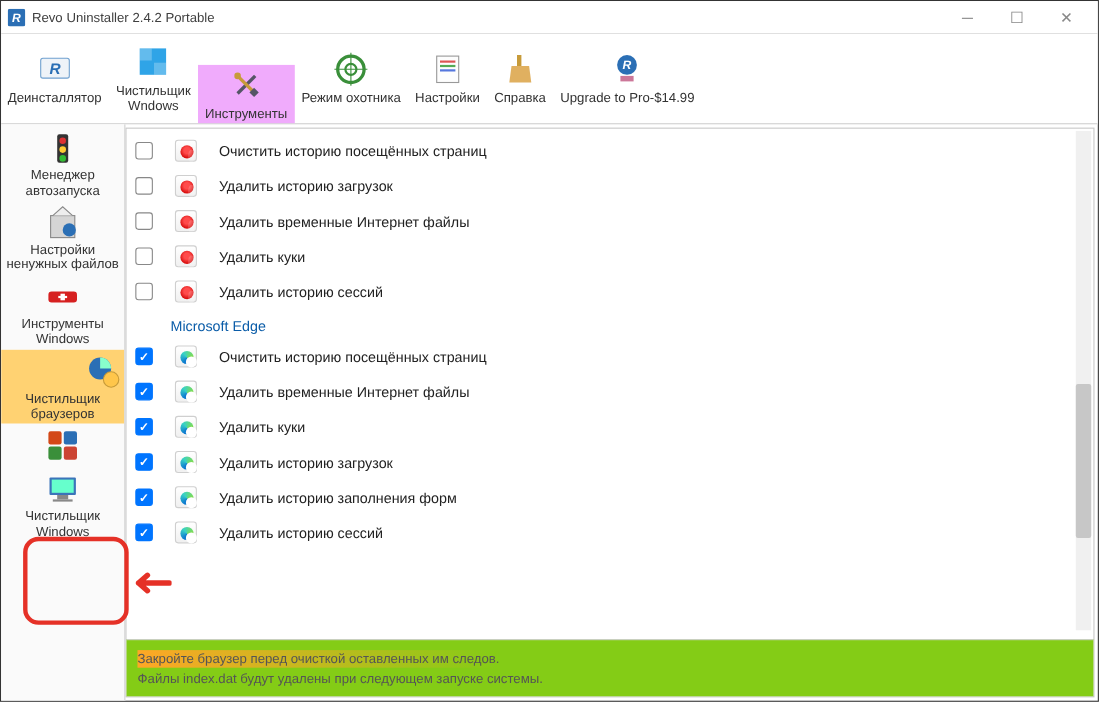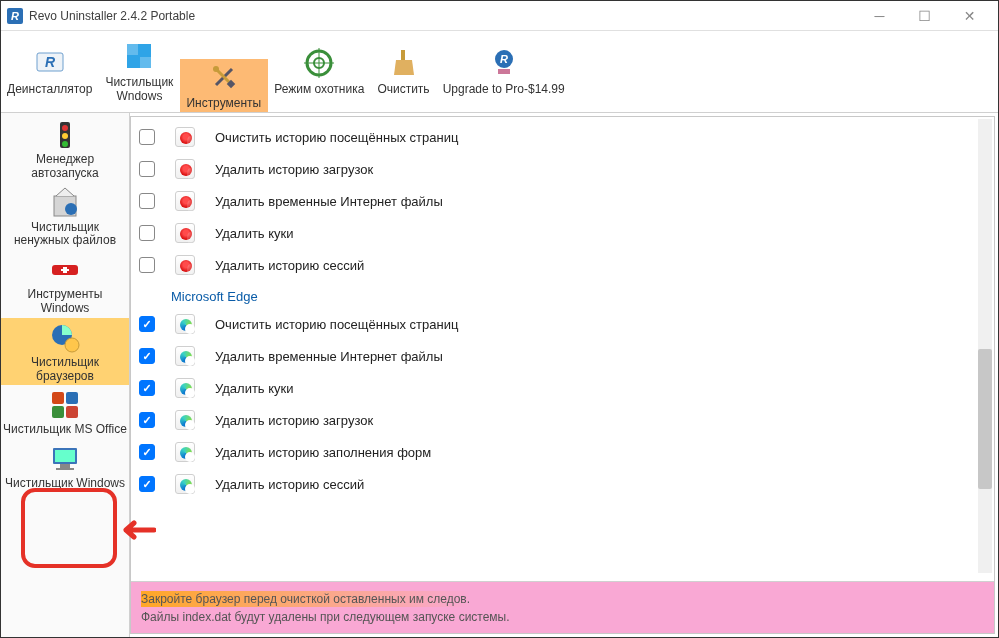--- a/index.html
+++ b/index.html
@@ -6,28 +6,28 @@
     body { background: #fff; width: 999px; height: 638px; border: 1px solid #333; overflow: hidden; position: relative; }
 
     .titlebar { height: 30px; display: flex; align-items: center; padding: 0 6px; background: #fff; border-bottom: 1px solid #e0e0e0; }
     .titlebar-icon { width: 16px; height: 16px; margin-right: 6px; }
     .titlebar-text { font-size: 12px; color: #404040; flex: 1; }
     .titlebar-btns { display: flex; }
     .tbtn { width: 45px; height: 28px; display: flex; align-items: center; justify-content: center; color: #888; font-size: 14px; }
 
     .ribbon { height: 82px; display: flex; border-bottom: 1px solid #d0d0d0; background: #fff; }
     .ribbon-item { display: flex; flex-direction: column; align-items: center; justify-content: center; padding: 4px 6px; font-size: 12px; color: #333; text-align: center; border-right: 1px solid transparent; }
-    .ribbon-item.active { background: #fdba74; margin-top: 28px; }
+    .ribbon-item.active { background: #f0abfc; margin-top: 28px; }
     .ribbon-icon { width: 32px; height: 32px; margin-bottom: 4px; display: flex; align-items: center; justify-content: center; }
     .ribbon-label { line-height: 1.15; }
 
     .body-area { display: flex; height: calc(100% - 112px); }
-    .sidebar { width: 129px; background: #fafafa; border-right: 1px solid #d0d0d0; overflow: hidden; padding-top: 2px; }
+    .sidebar { width: 113px; background: #fafafa; border-right: 1px solid #d0d0d0; overflow: hidden; padding-top: 2px; }
     .side-item { display: flex; flex-direction: column; align-items: center; padding: 3px 2px 2px; font-size: 12px; color: #333; text-align: center; line-height: 1.15; }
-    .side-item.active { background: #ffd272; }
+    .side-item.active { background: #ffd272; align-items: flex-end; }
     .side-icon { width: 34px; height: 34px; margin-bottom: 1px; display: flex; align-items: center; justify-content: center; }
     .side-highlight { border: 4px solid #e53127; border-radius: 14px; position: absolute; left: 20px; top: 487px; width: 96px; height: 80px; pointer-events: none; }
     .side-arrow { position: absolute; left: 115px; top: 517px; pointer-events: none; }
 
     .main-panel { flex: 1; display: flex; flex-direction: column; background: #fff; position: relative; border: 1px solid #c8c8c8; margin: 3px 3px 3px 0; }
     .item-list { flex: 1; overflow-y: auto; padding: 4px 8px; }
     .list-row { display: flex; align-items: center; height: 32px; gap: 20px; font-size: 13px; color: #222; }
     .chk { width: 16px; height: 16px; border: 1px solid #888; border-radius: 3px; display: flex; align-items: center; justify-content: center; flex-shrink: 0; }
     .chk.checked { background: #0075ff; border-color: #0075ff; }
     .chk.checked::after { content: "✓"; color: #fff; font-size: 11px; font-weight: bold; }
@@ -36,21 +36,21 @@
     .opera { background: radial-gradient(circle at 50% 40%, #ff4b4b 30%, #d91010 70%); border-radius: 50%; position: relative; }
     .opera::after { content:""; position:absolute; left:7px; top:4px; width:6px; height:12px; border-radius:50%; background:rgba(255,255,255,0.18);}
     .edge { background: conic-gradient(from 200deg, #0b76d1, #38d2c6, #7fdc52, #0b76d1); border-radius: 50%; position:relative;}
     .edge::after{content:"";position:absolute;left:5px;top:5px;width:10px;height:10px;border-radius:50%;background:#fff;}
     .doc-icon { background: linear-gradient(#fff,#f0f0f0); border:1px solid #cfcfcf; position:relative;}
     .doc-icon .inner{position:absolute;right:2px;bottom:2px;width:12px;height:12px;border-radius:50%;}
 
     .scrollbar-track { position: absolute; right: 2px; top: 2px; bottom: 60px; width: 14px; background: #f0f0f0; }
     .scrollbar-thumb { position: absolute; right: 2px; top: 232px; width: 14px; height: 140px; background: #c7c7c7; border-radius: 2px; }
 
-    .footer-area { border-top: 1px solid #d0d0d0; padding: 6px 10px; font-size: 12px; color: #555; background:#f9a8d4; }
+    .footer-area { border-top: 1px solid #d0d0d0; padding: 6px 10px; font-size: 12px; color: #555; background:#84cc16; }
     .footer-area p { margin: 3px 0; }
     .footer-area .hl { background: linear-gradient(90deg, #ffa726 0%, rgba(255,167,38,0) 100%); display:inline-block; padding:1px 0;}
   </style>
 </head>
 <body>
 
 <div class="titlebar">
   <span class="titlebar-icon">
     <svg viewBox="0 0 16 16">
         <rect width="16" height="16" rx="2" fill="#2b6fb5"></rect>
@@ -104,25 +104,36 @@
           <circle cx="16" cy="16" r="5" fill="none" stroke="#3a8f3a" stroke-width="2"></circle>
           <line x1="16" y1="1" x2="16" y2="31" stroke="#3a8f3a"></line>
           <line x1="1" y1="16" x2="31" y2="16" stroke="#3a8f3a"></line>
         </svg>
       </span>
     <span class="ribbon-label">Режим охотника</span>
   </div>
   <div class="ribbon-item">
     <span class="ribbon-icon">
         <svg viewBox="0 0 32 32">
+          <rect x="6" y="4" width="20" height="24" fill="#fdfdfd" stroke="#999"></rect>
+          <rect x="9" y="8" width="14" height="2" fill="#d55"></rect>
+          <rect x="9" y="12" width="14" height="2" fill="#5a5"></rect>
+          <rect x="9" y="16" width="14" height="2" fill="#57d"></rect>
+        </svg>
+      </span>
+    <span class="ribbon-label">Настройки</span>
+  </div>
+  <div class="ribbon-item">
+    <span class="ribbon-icon">
+        <svg viewBox="0 0 32 32">
           <rect x="13" y="3" width="4" height="10" fill="#c79b3a"></rect>
           <path d="M8 13 L24 13 L26 28 L6 28 Z" fill="#e0b060"></path>
         </svg>
       </span>
-    <span class="ribbon-label">Очистить</span>
+    <span class="ribbon-label">Справка</span>
   </div>
   <div class="ribbon-item">
     <span class="ribbon-icon">
         <svg viewBox="0 0 32 32">
           <circle cx="16" cy="12" r="9" fill="#2b6fb5"></circle>
           <text x="16" y="16" text-anchor="middle" fill="#fff" font-size="11" font-style="italic" font-weight="bold">R</text>
           <rect x="10" y="22" width="12" height="5" fill="#c79"></rect>
         </svg>
       </span>
     <span class="ribbon-label">Upgrade to Pro-$14.99</span>
@@ -144,21 +155,21 @@
       <span>Менеджер автозапуска</span>
     </div>
     <div class="side-item">
       <span class="side-icon">
           <svg viewBox="0 0 34 34">
             <rect x="6" y="10" width="22" height="20" fill="#d5d5d5" stroke="#888"></rect>
             <path d="M8 10 L17 2 L26 10" fill="#eee" stroke="#888"></path>
             <circle cx="23" cy="23" r="6" fill="#2b6fb5"></circle>
           </svg>
         </span>
-      <span>Чистильщик ненужных файлов</span>
+      <span>Настройки ненужных файлов</span>
     </div>
     <div class="side-item">
       <span class="side-icon">
           <svg viewBox="0 0 34 34">
             <rect x="4" y="12" width="26" height="10" rx="3" fill="#d62020"></rect>
             <rect x="15" y="14" width="4" height="6" fill="#fff"></rect>
             <rect x="13" y="16" width="8" height="2" fill="#fff"></rect>
           </svg>
         </span>
       <span>Инструменты Windows</span>
@@ -175,21 +186,20 @@
     </div>
     <div class="side-item">
       <span class="side-icon">
           <svg viewBox="0 0 34 34">
             <rect x="4" y="4" width="12" height="12" fill="#d34817" rx="2"></rect>
             <rect x="18" y="4" width="12" height="12" fill="#2b6fb5" rx="2"></rect>
             <rect x="4" y="18" width="12" height="12" fill="#3a8f3a" rx="2"></rect>
             <rect x="18" y="18" width="12" height="12" fill="#c43" rx="2"></rect>
           </svg>
         </span>
-      <span>Чистильщик MS Office</span>
     </div>
     <div class="side-item">
       <span class="side-icon">
           <svg viewBox="0 0 34 34">
             <rect x="5" y="6" width="24" height="16" fill="#3b74b9" rx="1"></rect>
             <rect x="7" y="8" width="20" height="12" fill="#6fc"></rect>
             <rect x="12" y="22" width="10" height="4" fill="#888"></rect>
             <rect x="8" y="26" width="18" height="2" fill="#888"></rect>
           </svg>
         </span>

